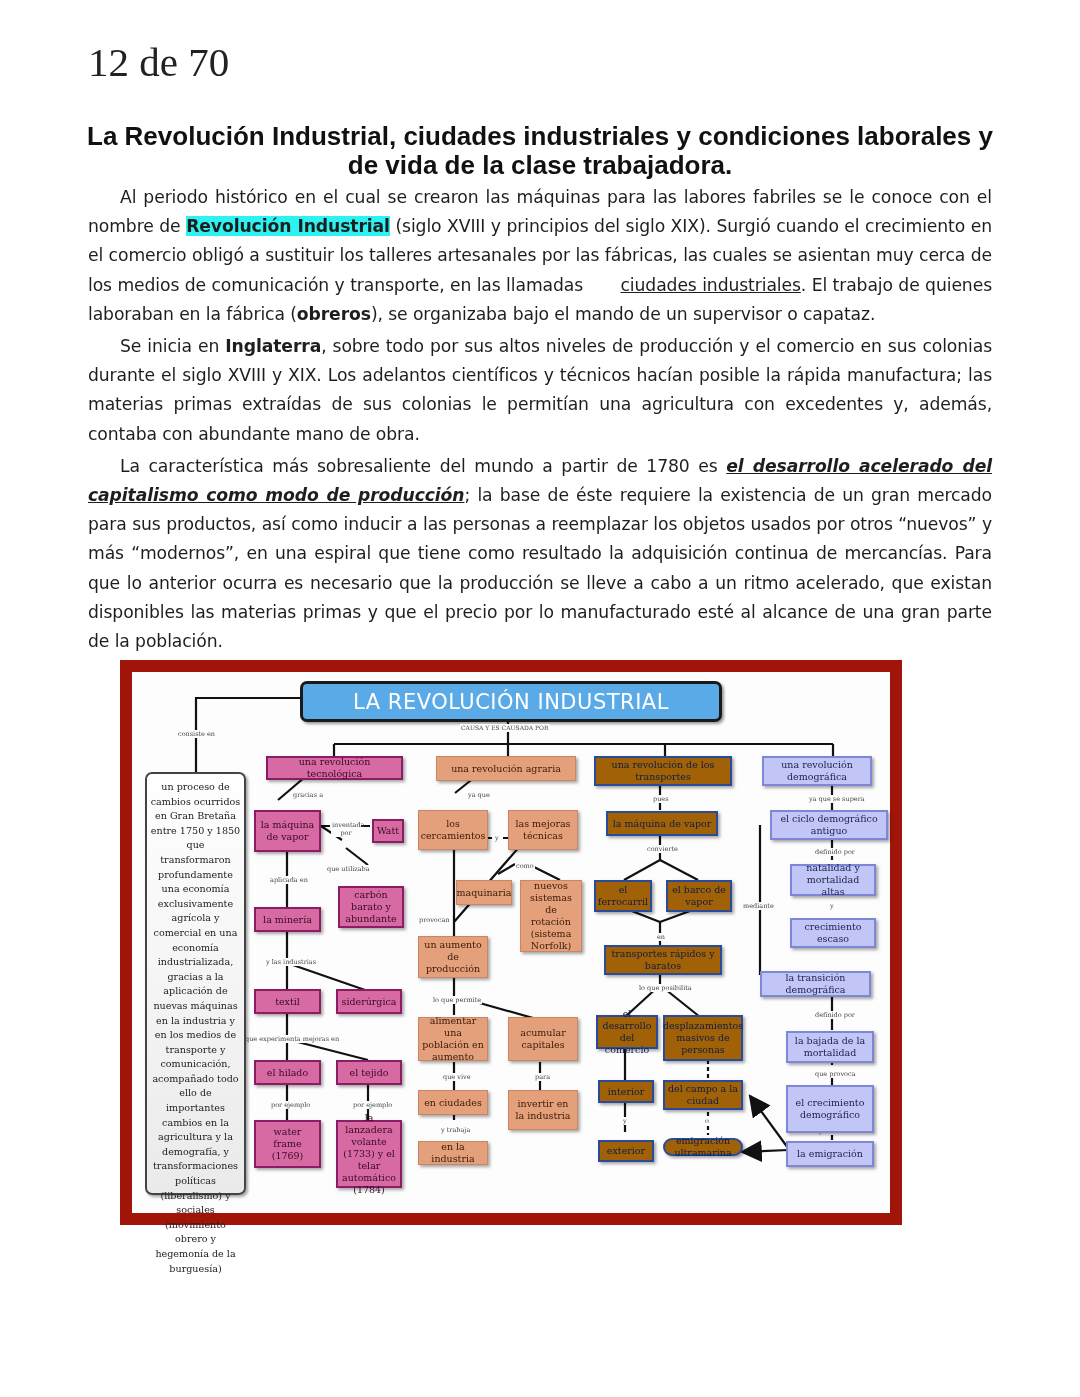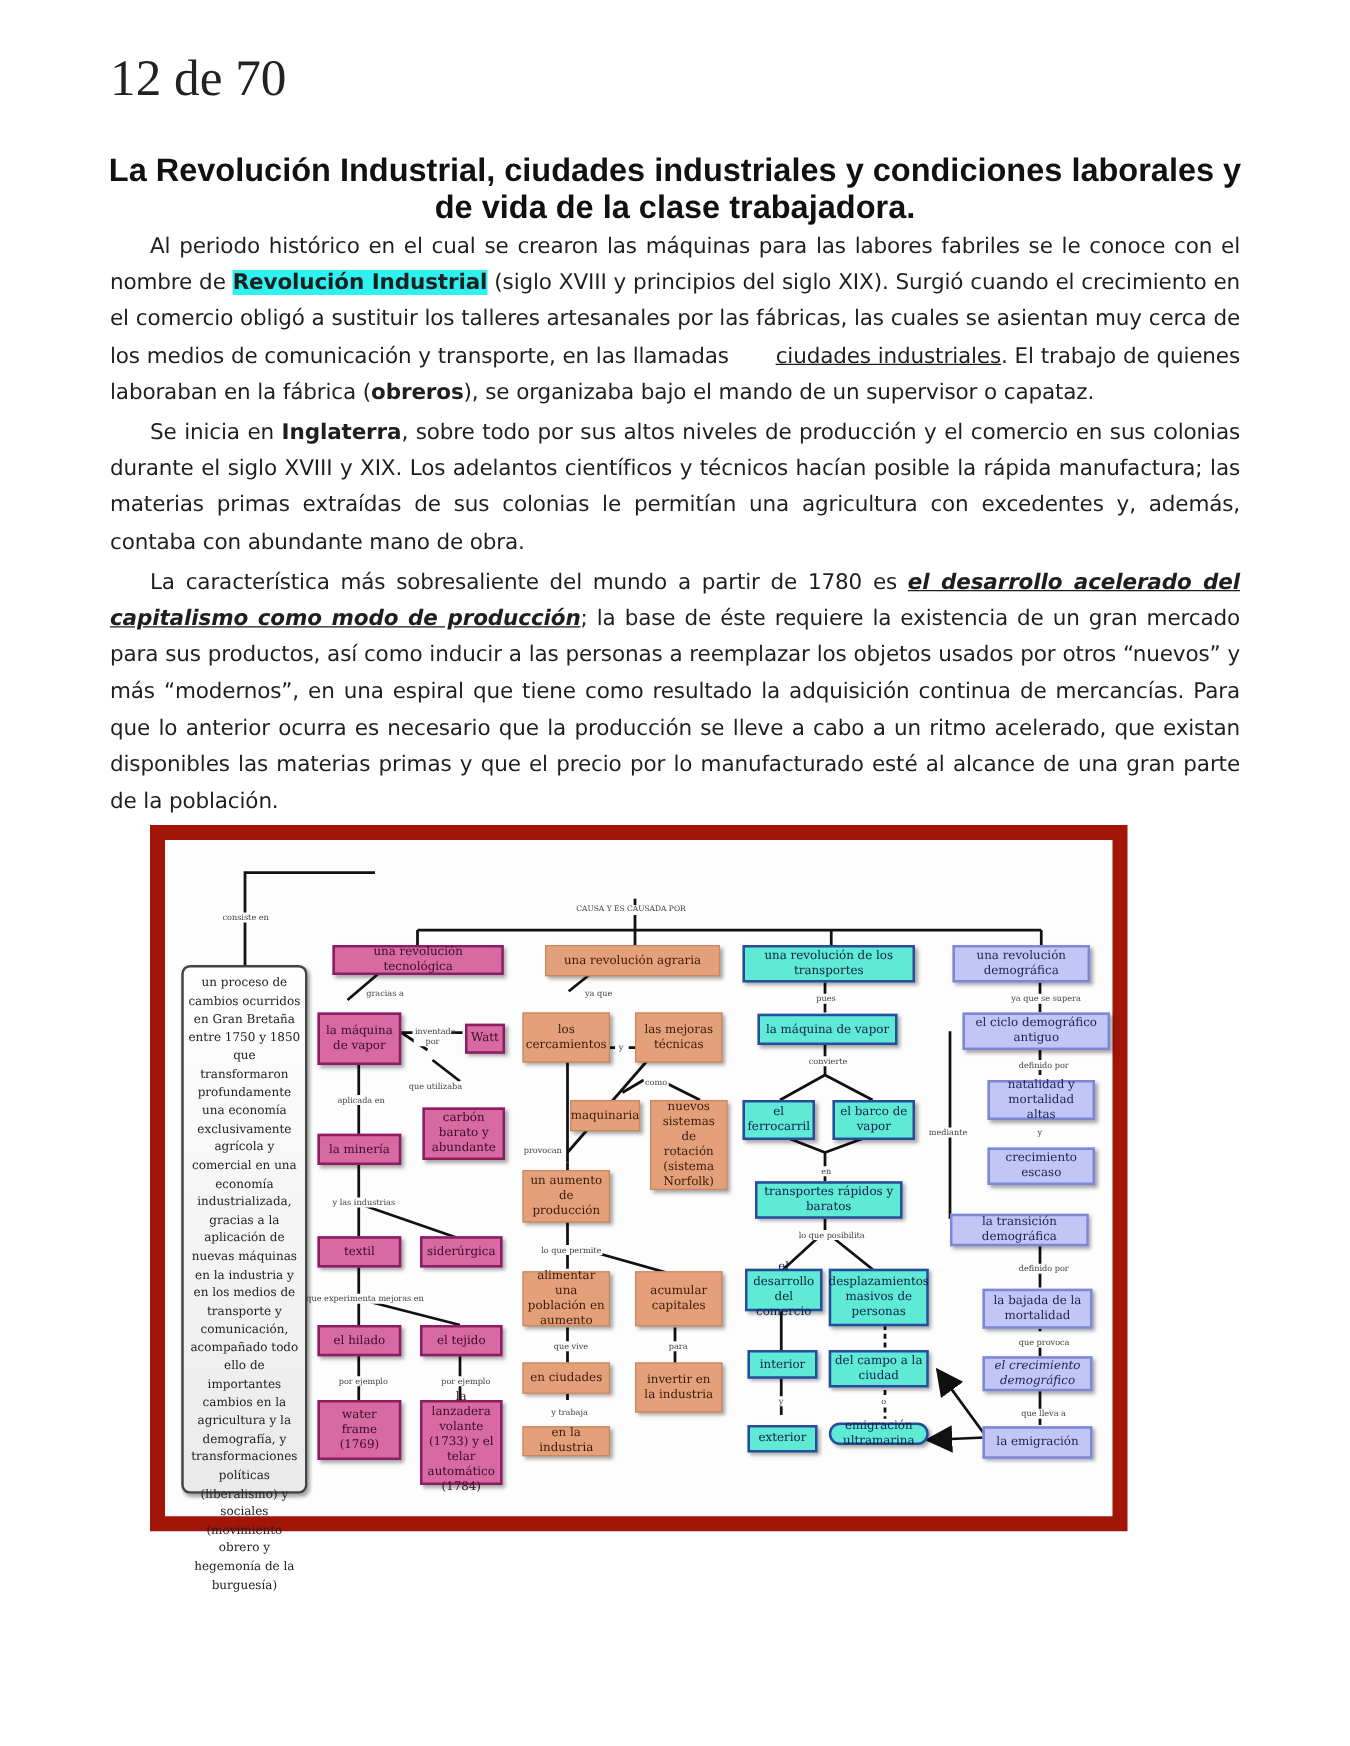--- a/index.html
+++ b/index.html
@@ -13,21 +13,21 @@
   .u { text-decoration:underline;margin-left:32px; }
   .bui { font-weight:bold; font-style:italic; text-decoration:underline; }
 
   
   .map { position:absolute; left:120px; top:660px; width:782px; height:565px; background:#a01508; }
   .map-inner { position:absolute; left:12px; top:12px; width:758px; height:541px; background:#fdfdfd; }
   .map svg.lines { position:absolute; left:0; top:0; width:782px; height:565px; }
   .node { position:absolute; display:flex; align-items:center; justify-content:center; text-align:center; font-family:"DejaVu Serif", serif; font-size:9.5px; line-height:12px; box-sizing:border-box; padding:1px 3px; box-shadow:2px 2px 3px rgba(0,0,0,0.35); }
   .pink { background:#d86aa3; border:2px solid #8a1d63; color:#3a0a25; }
   .orange { background:#e4a07a; border:1px solid #c98660; color:#3b1a0a; }
-  .blue { background:#5eead4; border:2px solid #2a4a9a; color:#0f1d45; }
+  .blue { background:#a16207; border:2px solid #2a4a9a; color:#0f1d45; }
   .lav { background:#c2c6f6; border:2px solid #7e86d6; color:#1d1f50; }
   .gray { background:linear-gradient(#ffffff,#eaeaea); border:2px solid #444; border-radius:7px; color:#222; font-size:9.6px; line-height:14.6px; padding:6px 3px; align-items:flex-start; }
   .title-node { position:absolute; left:180px; top:21px; width:416px; height:35px; background:#5aaae8; border:3px solid #1a1a1a; border-radius:7px; color:#fff; font-family:"DejaVu Sans", sans-serif; font-size:21px; display:flex; align-items:center; justify-content:center; letter-spacing:0.5px; box-shadow:2px 2px 3px rgba(0,0,0,0.4); }
   .lbl { position:absolute; font-family:"DejaVu Serif", serif; font-size:6.5px; color:#444; background:#fdfdfd; white-space:nowrap; padding:0 1px; line-height:8px; }
 </style>
 </head>
 <body>
 
 <div class="page-num">12 de 70</div>
 
@@ -79,20 +79,21 @@
       <path d="M712,118 V150 M712,171 V200 M712,216 V236 M712,258 V258 M712,270 V283"></path>
       <path d="M640,165 V315"></path>
       <path d="M712,330 V370 M712,387 V405 M712,418 V425 M712,445 V480"></path>
     </g>
     <g stroke="#111" stroke-width="2.2" fill="none">
       <path d="M668,488 L630,436" marker-end="url(#arr)"></path>
       <path d="M668,490 L622,492" marker-end="url(#arr)"></path>
     </g>
   </svg>
 
+  <div class="title-node">LA REVOLUCIÓN INDUSTRIAL</div>
 
   <span class="lbl" style="left:57px;top:70px;">consiste en</span>
   <span class="lbl" style="left:340px;top:64px;font-size:6px;">CAUSA Y ES CAUSADA POR</span>
   <span class="lbl" style="left:172px;top:131px;">gracias a</span>
   <span class="lbl" style="left:211px;top:161px;white-space:normal;width:28px;text-align:center;">inventada por</span>
   <span class="lbl" style="left:206px;top:205px;">que utilizaba</span>
   <span class="lbl" style="left:149px;top:216px;">aplicada en</span>
   <span class="lbl" style="left:145px;top:298px;">y las industrias</span>
   <span class="lbl" style="left:124px;top:375px;">que experimenta mejoras en</span>
   <span class="lbl" style="left:150px;top:441px;">por ejemplo</span>
@@ -156,15 +157,15 @@
   <div class="node blue" style="left:543px;top:420px;width:80px;height:30px;">del campo a la ciudad</div>
   <div class="node blue" style="left:478px;top:480px;width:56px;height:22px;">exterior</div>
   <div class="node blue" style="left:543px;top:478px;width:80px;height:18px;border-radius:15px;">emigración ultramarina</div>
 
   <div class="node lav" style="left:642px;top:96px;width:110px;height:30px;">una revolución demográfica</div>
   <div class="node lav" style="left:650px;top:150px;width:118px;height:30px;">el ciclo demográfico antiguo</div>
   <div class="node lav" style="left:670px;top:204px;width:86px;height:32px;">natalidad y mortalidad altas</div>
   <div class="node lav" style="left:670px;top:258px;width:86px;height:30px;">crecimiento escaso</div>
   <div class="node lav" style="left:640px;top:311px;width:111px;height:26px;">la transición demográfica</div>
   <div class="node lav" style="left:666px;top:371px;width:88px;height:32px;">la bajada de la mortalidad</div>
-  <div class="node lav" style="left:666px;top:425px;width:88px;height:28px;font-style:italic;">el crecimiento demográfico</div>
+  <div class="node lav" style="left:666px;top:425px;width:88px;height:48px;">el crecimiento demográfico</div>
   <div class="node lav" style="left:666px;top:481px;width:88px;height:26px;">la emigración</div>
 </div>
 
 </body></html>

